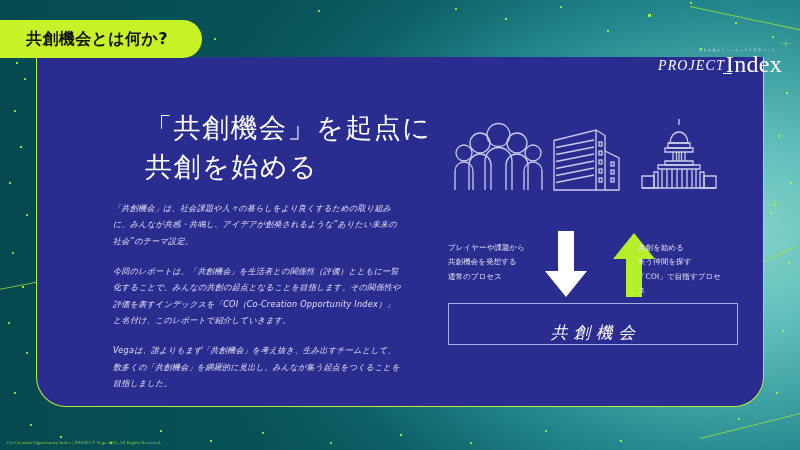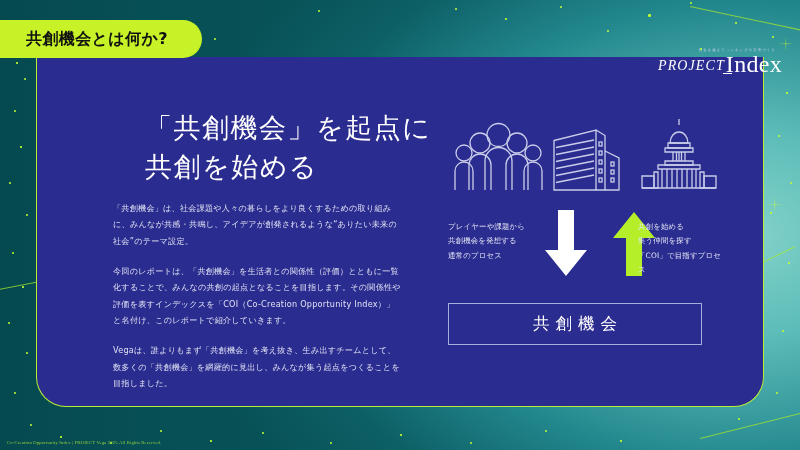--- a/index.html
+++ b/index.html
@@ -113,24 +113,25 @@
   .lbl{
     position:absolute;
     font-family:"DejaVu Sans",sans-serif;
     font-size:7.4px;line-height:1.95;letter-spacing:.2px;
     color:#e3e6f6;white-space:pre-line;
   }
   .lbl-left{left:0px;top:10px;}
   .lbl-right{left:190px;top:10px;}
 
   .coi-box{
-    position:absolute;left:447px;top:303px;width:254px;height:42px;
+    position:absolute;left:447px;top:303px;width:290px;height:42px;
     border:1.3px solid #a9adde;
-    display:flex;align-items:center;justify-content:center;
+    display:flex;align-items:flex-end;justify-content:center;
     box-sizing:border-box;
+    font-style:italic;
   }
   .coi-box span{
     color:#ffffff;font-family:"DejaVu Sans",sans-serif;
     font-size:16.5px;letter-spacing:6px;padding-left:6px;
   }
 
   
   .footer{
     position:absolute;left:7px;bottom:5px;
     font-family:"Liberation Serif","DejaVu Serif",serif;
@@ -209,21 +210,21 @@
     <span class="spark" style="left:766px;top:196px;width:18px;height:18px;"></span>
     <span class="spark" style="left:778px;top:36px;width:16px;height:16px;"></span>
   </div>
 
   <div class="panel">
     <div class="panel-inner">
 
       <div class="headline" style="left:74px;top:51px;margin-left:34px;">「共創機会」を起点に
 共創を始める</div>
 
-      <div class="body-col" style="left:76px;top:143px;">
+      <div class="body-col" style="left:76px;top:143px;font-style:italic;">
         <p class="para">「共創機会」は、社会課題や人々の暮らしをより良くするための取り組みに、みんなが共感・共鳴し、アイデアが創発されるような“ありたい未来の社会”のテーマ設定。</p>
         <p class="para">今回のレポートは、「共創機会」を生活者との関係性（評価）とともに一覧化することで、みんなの共創の起点となることを目指します。その関係性や評価を表すインデックスを「COI（Co-Creation Opportunity Index）」と名付け、このレポートで紹介していきます。</p>
         <p class="para">Vegaは、誰よりもまず「共創機会」を考え抜き、生み出すチームとして、数多くの「共創機会」を網羅的に見出し、みんなが集う起点をつくることを目指しました。</p>
       </div>
 
       <div class="icons" style="left:411px;top:55px;">
 
         <span class="ico ico-people">
           <svg width="92" height="70" viewBox="0 0 92 70" fill="none" stroke="#c9cdea" stroke-width="1.3">
             <circle cx="11" cy="31" r="8"></circle>
@@ -268,21 +269,21 @@
             <path d="M22 53v19M27 53v19M32 53v19M37 53v19M42 53v19M47 53v19M52 53v19M56 53v19"></path>
             <path d="M14 56h4v16h-4z"></path>
             <path d="M60 56h4v16h-4z"></path>
             <path d="M2 60h12v12H2z"></path>
             <path d="M64 60h12v12H64z"></path>
             <path d="M2 72h74"></path>
           </svg>
         </span>
       </div>
 
-      <div class="arrows" style="left:411px;top:153px;">
+      <div class="arrows" style="left:411px;top:174px;">
 
         <div class="lbl lbl-left">プレイヤーや課題から
 共創機会を発想する
 通常のプロセス</div>
 
         <span class="arrow arrow-down">
           <svg width="46" height="68" viewBox="0 0 46 68">
               <path d="M15 0h16v40h13L23 66 2 40h13z" fill="#ffffff"></path>
             </svg>
         </span>

